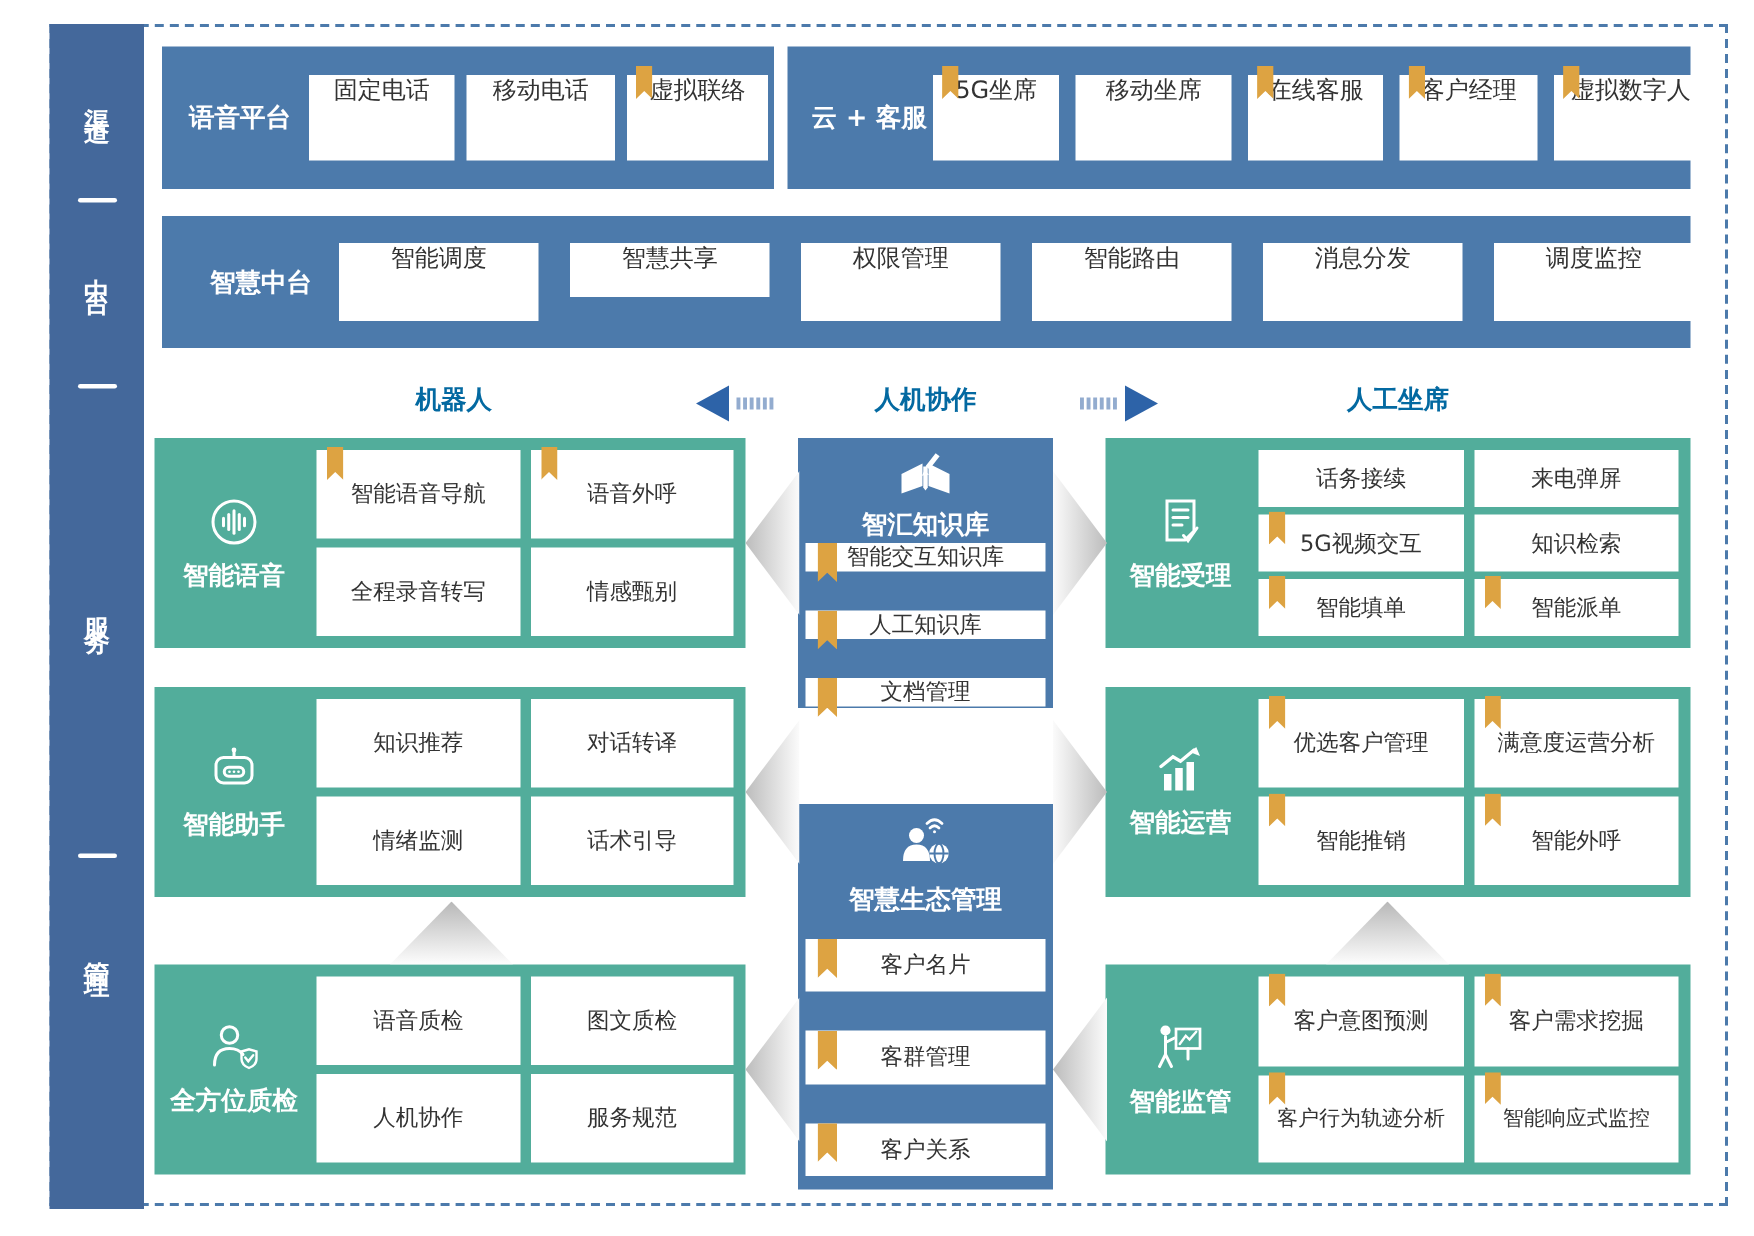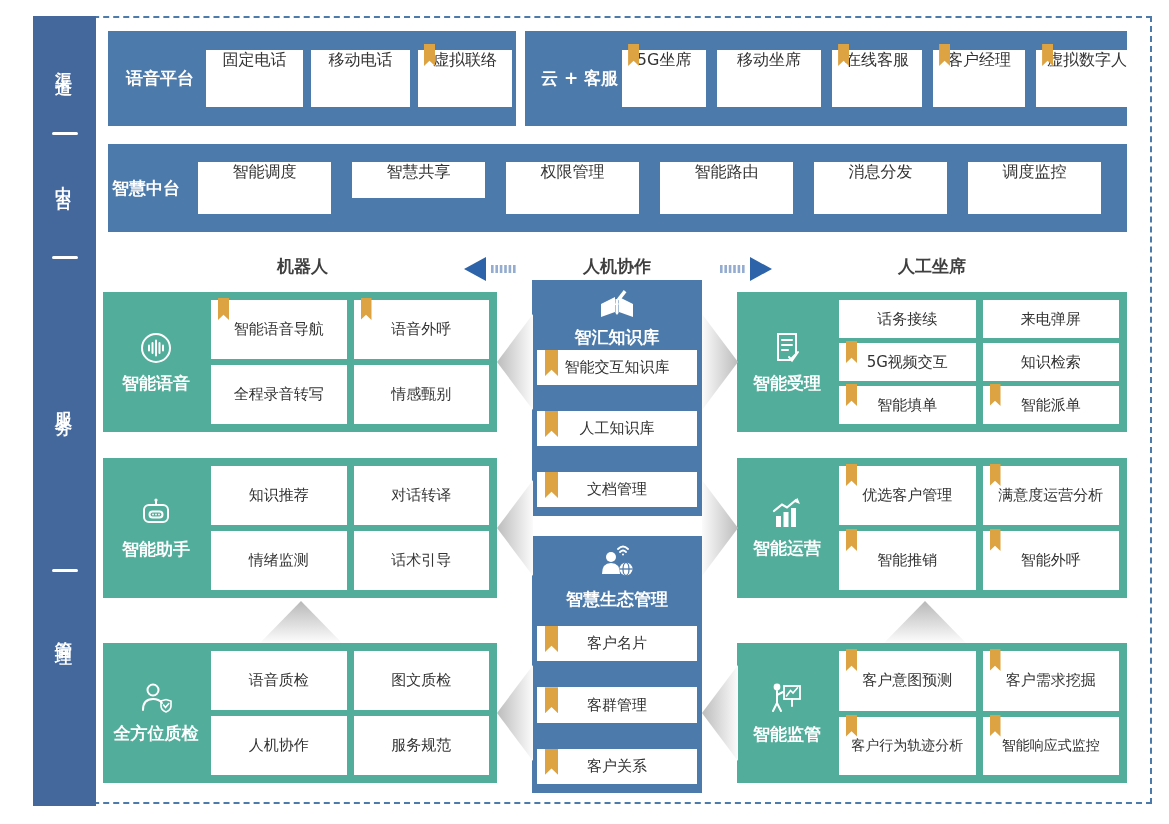--- a/index.html
+++ b/index.html
@@ -10,34 +10,34 @@
   .sidebar{position:absolute;left:33px;top:16px;width:63px;height:790px;background:#44689b;}
   .side-label{position:absolute;left:50%;transform:translateX(-50%);writing-mode:vertical-rl;text-orientation:upright;color:#fff;font-weight:bold;font-size:17px;letter-spacing:7px;white-space:nowrap;}
   .side-dash{position:absolute;left:50%;transform:translateX(-50%);width:26px;height:3px;background:#fff;border-radius:2px;}
   
   .bar{position:absolute;background:#4c7aab;display:flex;align-items:center;box-sizing:border-box;}
   .bar-label{color:#fff;font-weight:bold;font-size:17px;white-space:nowrap;}
   .wbox{position:relative;background:#fff;display:flex;align-items:flex-start;justify-content:center;color:#333;font-size:16px;white-space:nowrap;}
   .bm{position:absolute;width:11px;height:22px;background:#dda342;clip-path:polygon(0 0,100% 0,100% 100%,50% 76%,0 100%);}
   .wbox .bm{left:6px;top:-6px;}
   
-  .sec-label{position:absolute;font-weight:bold;font-size:17px;color:#404040;text-align:center;}
+  .sec-label{position:absolute;font-weight:bold;font-size:17px;color:#0369a1;text-align:center;}
   .arrow-svg{position:absolute;}
   
   .block{position:absolute;display:flex;box-sizing:border-box;}
   .green{background:#52ad9b;}
   .block-head{display:flex;flex-direction:column;align-items:center;justify-content:center;gap:6px;}
   .block-title{color:#fff;font-weight:bold;font-size:17px;white-space:nowrap;}
   .block-grid{flex:1;display:grid;grid-template-columns:1fr 1fr;gap:6px 7px;margin:8px 8px 8px 2px;}
   .item{position:relative;background:#fff;display:flex;align-items:center;justify-content:center;color:#333;font-size:15px;white-space:nowrap;}
   .item .bm{left:7px;top:-2px;}
   
   .cblock{position:absolute;background:#4c7aab;box-sizing:border-box;}
   .cblock-head{display:flex;flex-direction:column;align-items:center;justify-content:center;gap:4px;padding-top:8px;}
-  .citems{position:absolute;left:5px;right:5px;bottom:9px;display:flex;flex-direction:column;gap:26px;justify-content:flex-end;}
+  .citems{position:absolute;left:5px;right:5px;bottom:9px;display:flex;flex-direction:column;gap:26px;}
   .citem{position:relative;flex:1;background:#fff;display:flex;align-items:center;justify-content:center;color:#333;font-size:15px;white-space:nowrap;}
   .citem .bm{left:8px;top:0;width:13px;height:26px;}
   .chev{position:absolute;}
   .icon{display:flex;align-items:center;justify-content:center;}
 </style>
 </head>
 <body>
 
 <div id="stage">
 
@@ -87,21 +87,21 @@
           <span class="bm"></span>
           <span>客户经理</span>
         </div>
       <div class="wbox" style="width:102px;height:57px">
           <span class="bm"></span>
           <span>虚拟数字人</span>
         </div>
     </div>
   </div>
 
-  <div class="bar" style="left:108px;top:144px;width:1019px;height:88px;padding-left:4px;gap:18px">
+  <div class="bar" style="left:108px;top:144px;width:1019px;height:88px;padding-left:32px;gap:18px">
     <span class="bar-label">智慧中台</span>
     <div style="display:flex;gap:21px">
       <div class="wbox" style="width:133px;height:52px">
           <span>智能调度</span>
         </div>
       <div class="wbox" style="width:133px;height:36px">
           <span>智慧共享</span>
         </div>
       <div class="wbox" style="width:133px;height:52px">
           <span>权限管理</span>
@@ -229,21 +229,21 @@
         </div>
       <div class="item">
           <span>人机协作</span>
         </div>
       <div class="item">
           <span>服务规范</span>
         </div>
     </div>
   </div>
 
-  <div class="cblock" style="left:532px;top:280px;width:170px;height:236px">
+  <div class="cblock" style="left:532px;top:292px;width:170px;height:180px">
     <div class="cblock-head">
       <span class="icon">
         <svg width="44" height="34" viewBox="0 0 44 34" fill="#fff">
           <polygon points="6,16 20,9 20,24 6,29"></polygon>
           <polygon points="38,16 24,9 24,24 38,29"></polygon>
           <polygon points="20.5,11 23.5,11 23.5,25 22,27 20.5,25"></polygon>
           <rect x="25" y="2" width="3.4" height="11" transform="rotate(38 26.7 7.5)"></rect>
           <polygon points="21.2,13.8 24.4,16.3 19.6,17.2"></polygon>
         </svg>
       </span>

